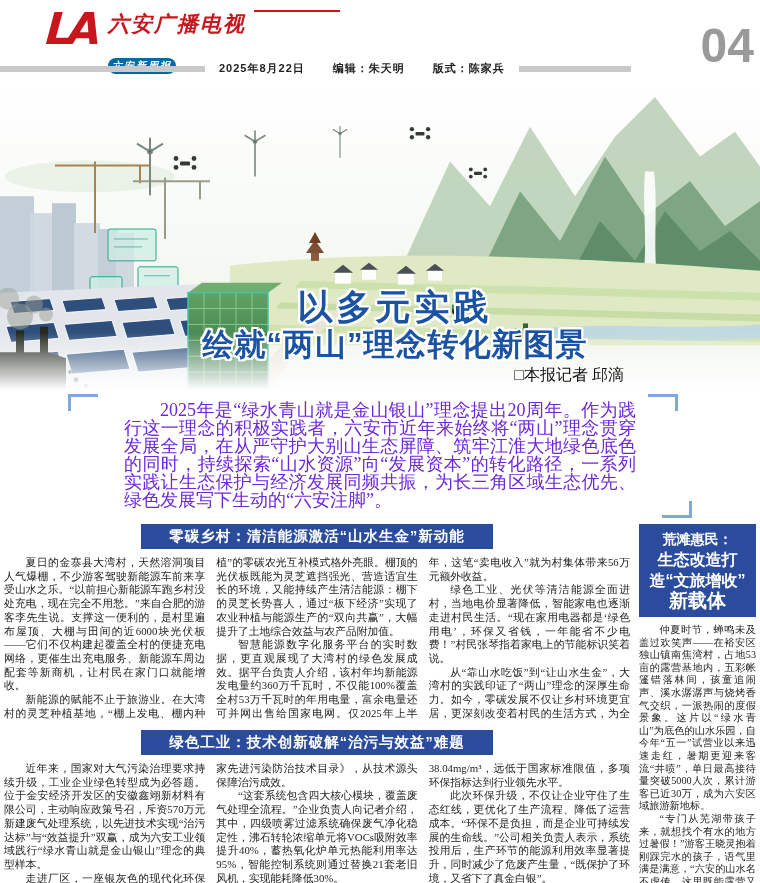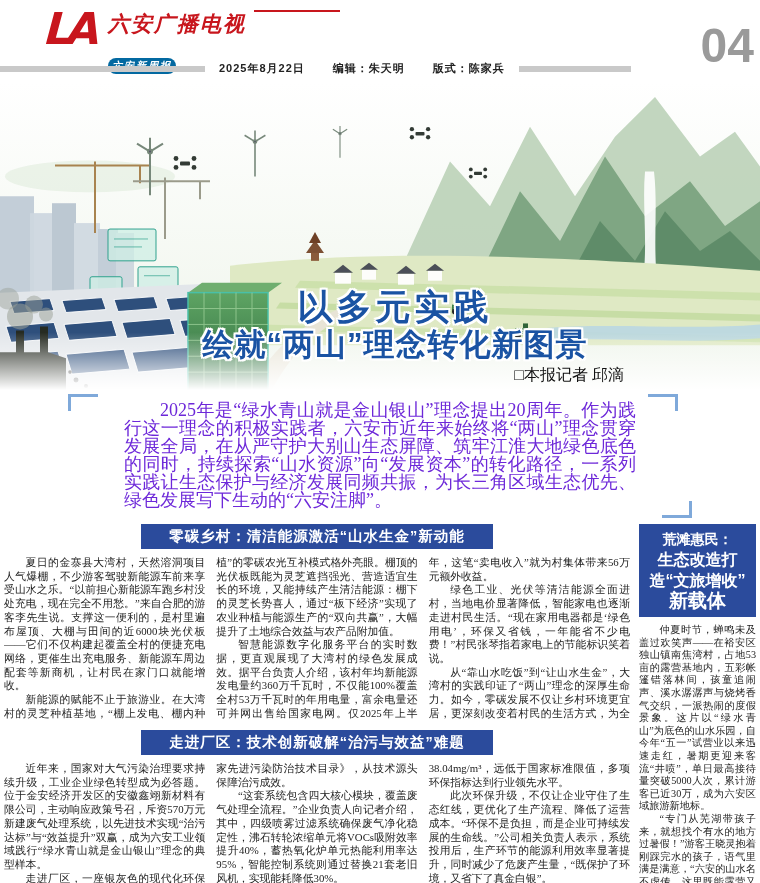--- a/index.html
+++ b/index.html
@@ -316,21 +316,21 @@
 
     <div class="section-bar">零碳乡村：清洁能源激活“山水生金”新动能</div>
     <div class="cols cols-s1">
       <p>夏日的金寨县大湾村，天然溶洞项目人气爆棚，不少游客驾驶新能源车前来享受山水之乐。“以前担心新能源车跑乡村没处充电，现在完全不用愁。”来自合肥的游客李先生说。支撑这一便利的，是村里遍布屋顶、大棚与田间的近6000块光伏板——它们不仅构建起覆盖全村的便捷充电网络，更催生出充电服务、新能源车周边配套等新商机，让村民在家门口就能增收。</p>
       <p>新能源的赋能不止于旅游业。在大湾村的灵芝种植基地，“棚上发电、棚内种植”的零碳农光互补模式格外亮眼。棚顶的光伏板既能为灵芝遮挡强光、营造适宜生长的环境，又能持续产生清洁能源：棚下的灵芝长势喜人，通过“板下经济”实现了农业种植与能源生产的“双向共赢”，大幅提升了土地综合效益与农产品附加值。</p>
       <p>智慧能源数字化服务平台的实时数据，更直观展现了大湾村的绿色发展成效。据平台负责人介绍，该村年均新能源发电量约360万千瓦时，不仅能100%覆盖全村53万千瓦时的年用电量，富余电量还可并网出售给国家电网。仅2025年上半年，这笔“卖电收入”就为村集体带来56万元额外收益。</p>
       <p>绿色工业、光伏等清洁能源全面进村，当地电价显著降低，智能家电也逐渐走进村民生活。“现在家用电器都是‘绿色用电’，环保又省钱，一年能省不少电费！”村民张琴指着家电上的节能标识笑着说。</p>
       <p>从“靠山水吃饭”到“让山水生金”，大湾村的实践印证了“两山”理念的深厚生命力。如今，零碳发展不仅让乡村环境更宜居，更深刻改变着村民的生活方式，为全面推进乡村振兴、建设中国式现代化注入了强劲的绿色动能。</p>
     </div>
 
-    <div class="section-bar">走进厂区：技术创新破解“治污与效益”难题</div>
+    <div class="section-bar">绿色工业：技术创新破解“治污与效益”难题</div>
     <div class="cols cols-s2">
       <p>近年来，国家对大气污染治理要求持续升级，工业企业绿色转型成为必答题。位于金安经济开发区的安徽鑫翊新材料有限公司，主动响应政策号召，斥资570万元新建废气处理系统，以先进技术实现“治污达标”与“效益提升”双赢，成为六安工业领域践行“绿水青山就是金山银山”理念的典型样本。</p>
       <p>走进厂区，一座银灰色的现代化环保设施格外醒目——这正是企业投资570万元建成的核心治污系统。该系统采用国际先进的“沸石转轮吸附浓缩+RTO蓄热氧化”技术，且此项技术已被生态环境部列入《国家先进污染防治技术目录》，从技术源头保障治污成效。</p>
       <p>“这套系统包含四大核心模块，覆盖废气处理全流程。”企业负责人向记者介绍，其中，四级喷雾过滤系统确保废气净化稳定性，沸石转轮浓缩单元将VOCs吸附效率提升40%，蓄热氧化炉单元热能利用率达95%，智能控制系统则通过替换21套老旧风机，实现能耗降低30%。</p>
       <p>第三方验收数据显示，系统投用后成效显著：NMHC平均处理效率93.63%、甲苯92.19%、二甲苯97.01%，整体废气处理效率超95%，排放浓度最大值仅38.04mg/m³，远低于国家标准限值，多项环保指标达到行业领先水平。</p>
       <p>此次环保升级，不仅让企业守住了生态红线，更优化了生产流程、降低了运营成本。“环保不是负担，而是企业可持续发展的生命线。”公司相关负责人表示，系统投用后，生产环节的能源利用效率显著提升，同时减少了危废产生量，“既保护了环境，又省下了真金白银”。</p>
       <p>“安徽鑫翊的实践，打破了‘治污必增成本’的误区，证明环保与效益可以同频共振。”金安经济开发区党工委委员、管委会副主任关世凡评价道，该项目的成功实施，为同行业提供了可复制、可推广的环保升级方案。</p>
     </div>
   </div>
 

